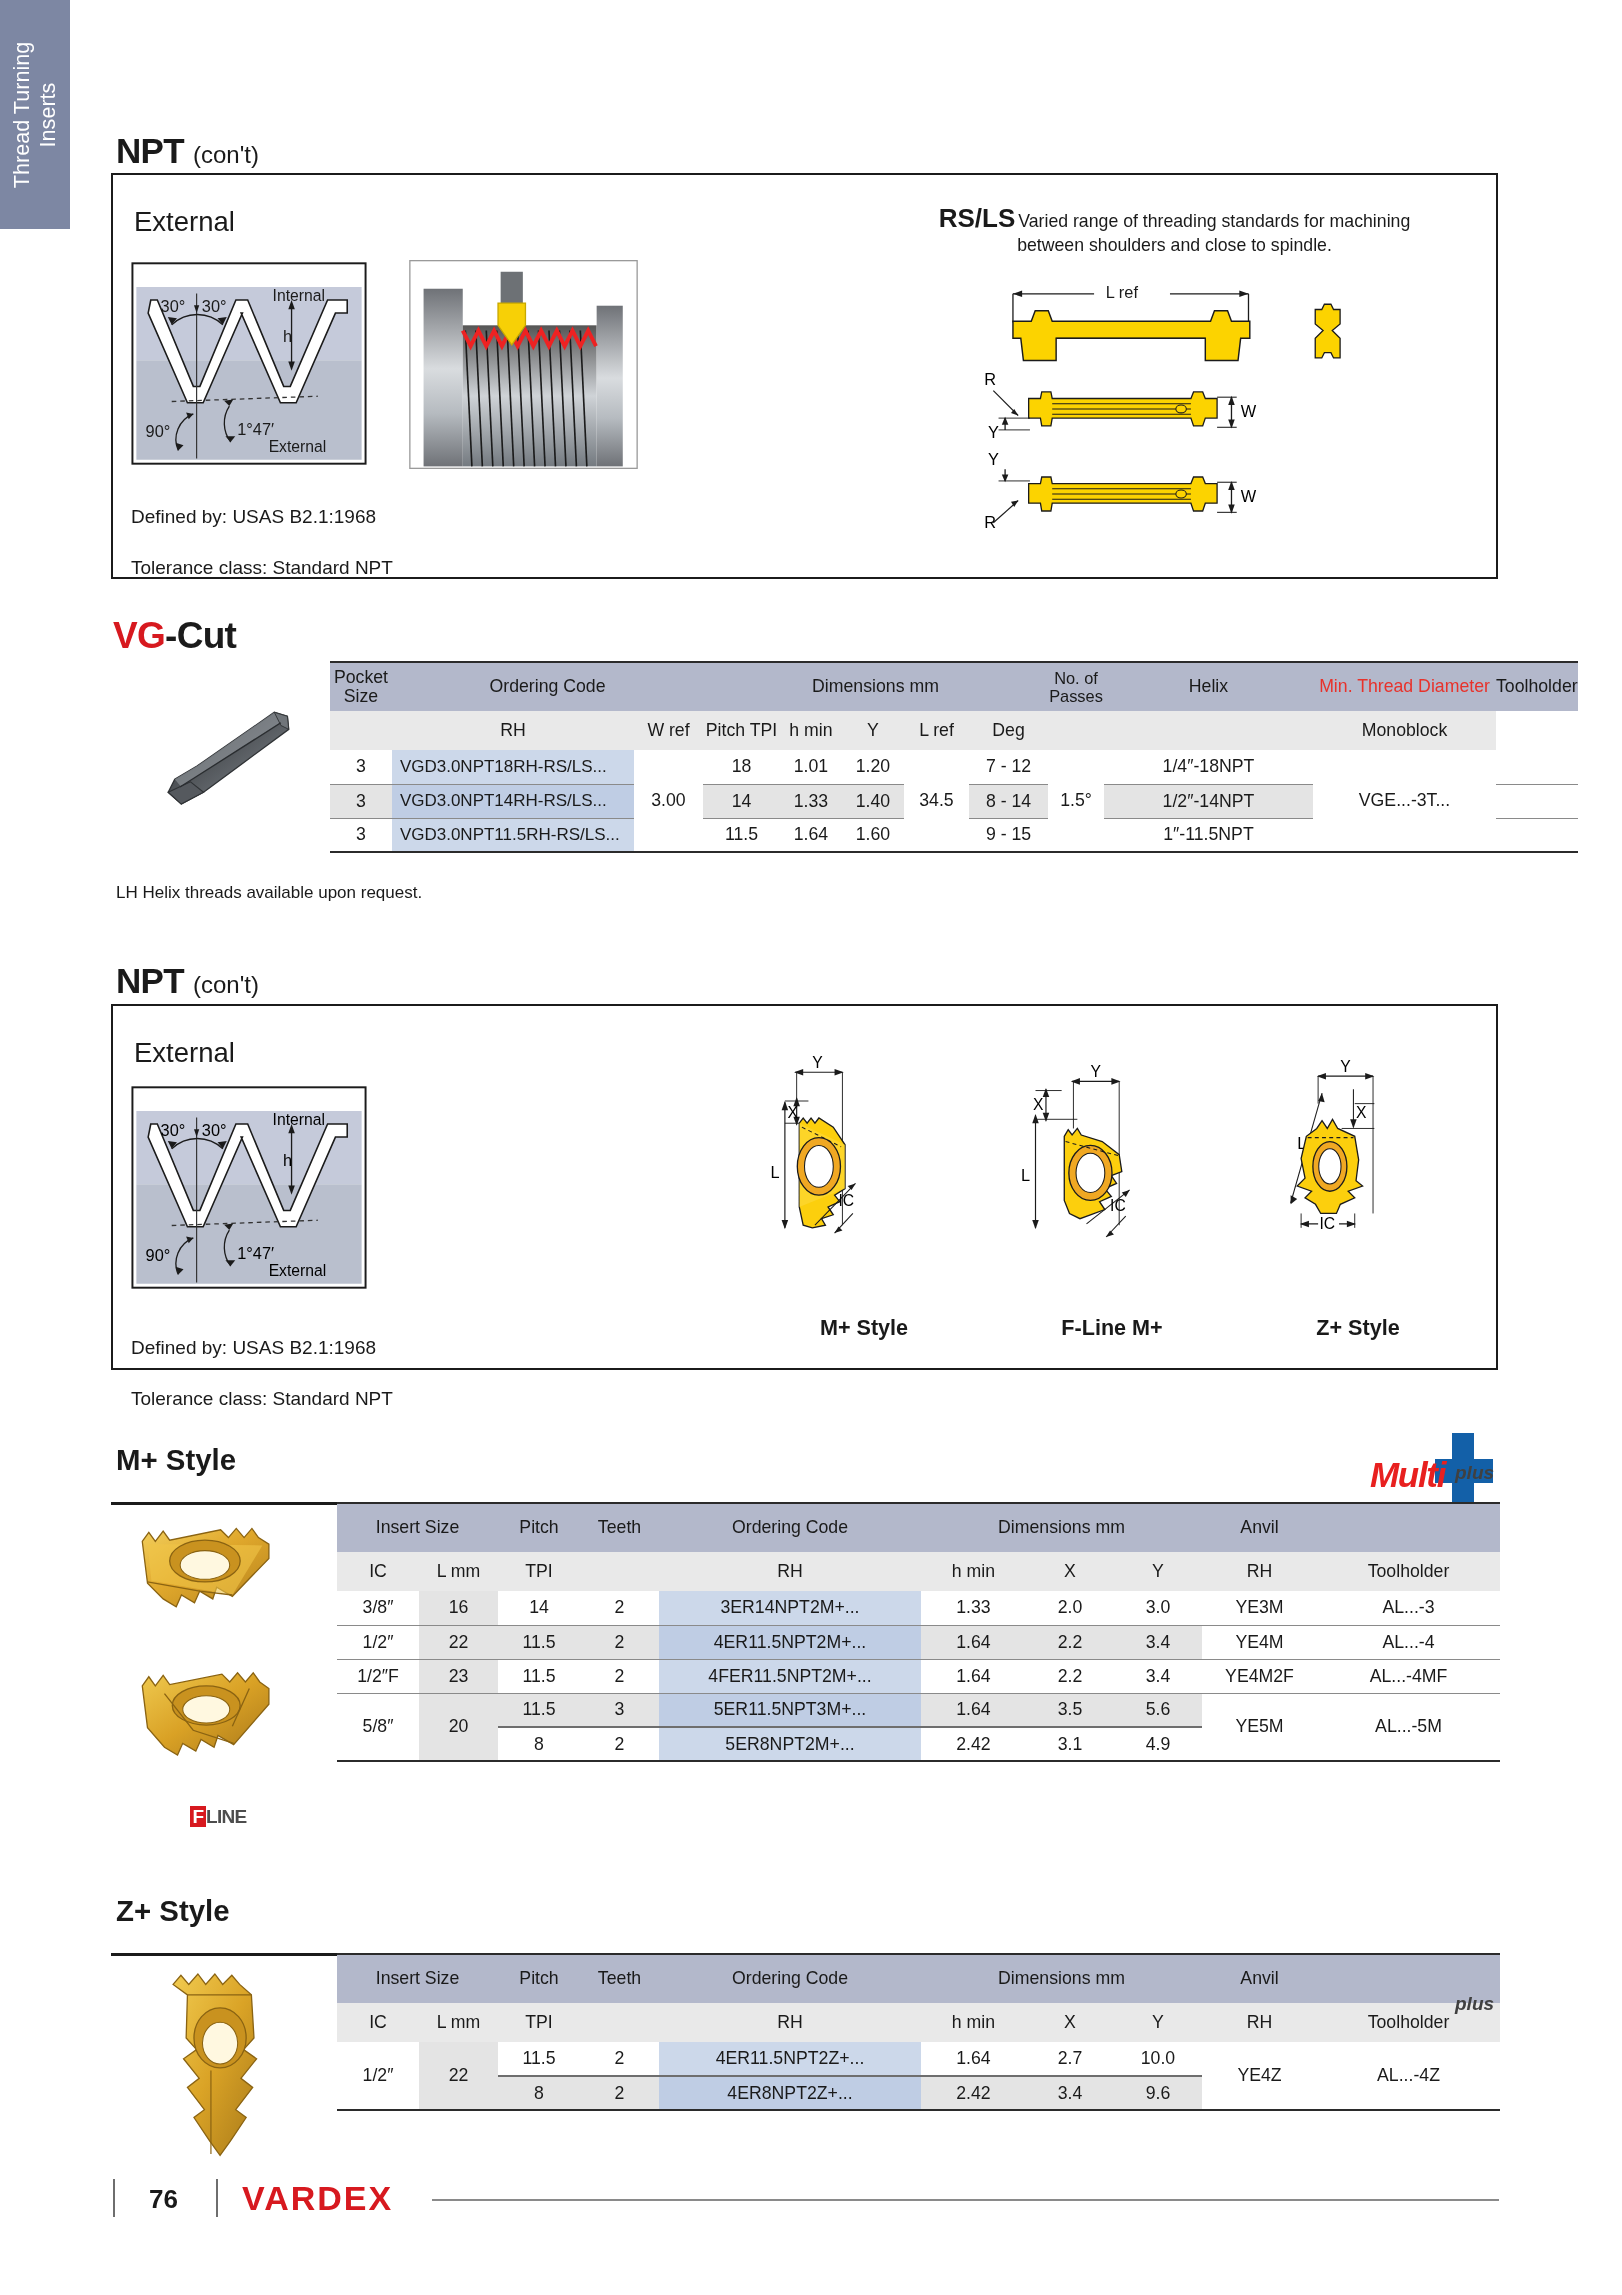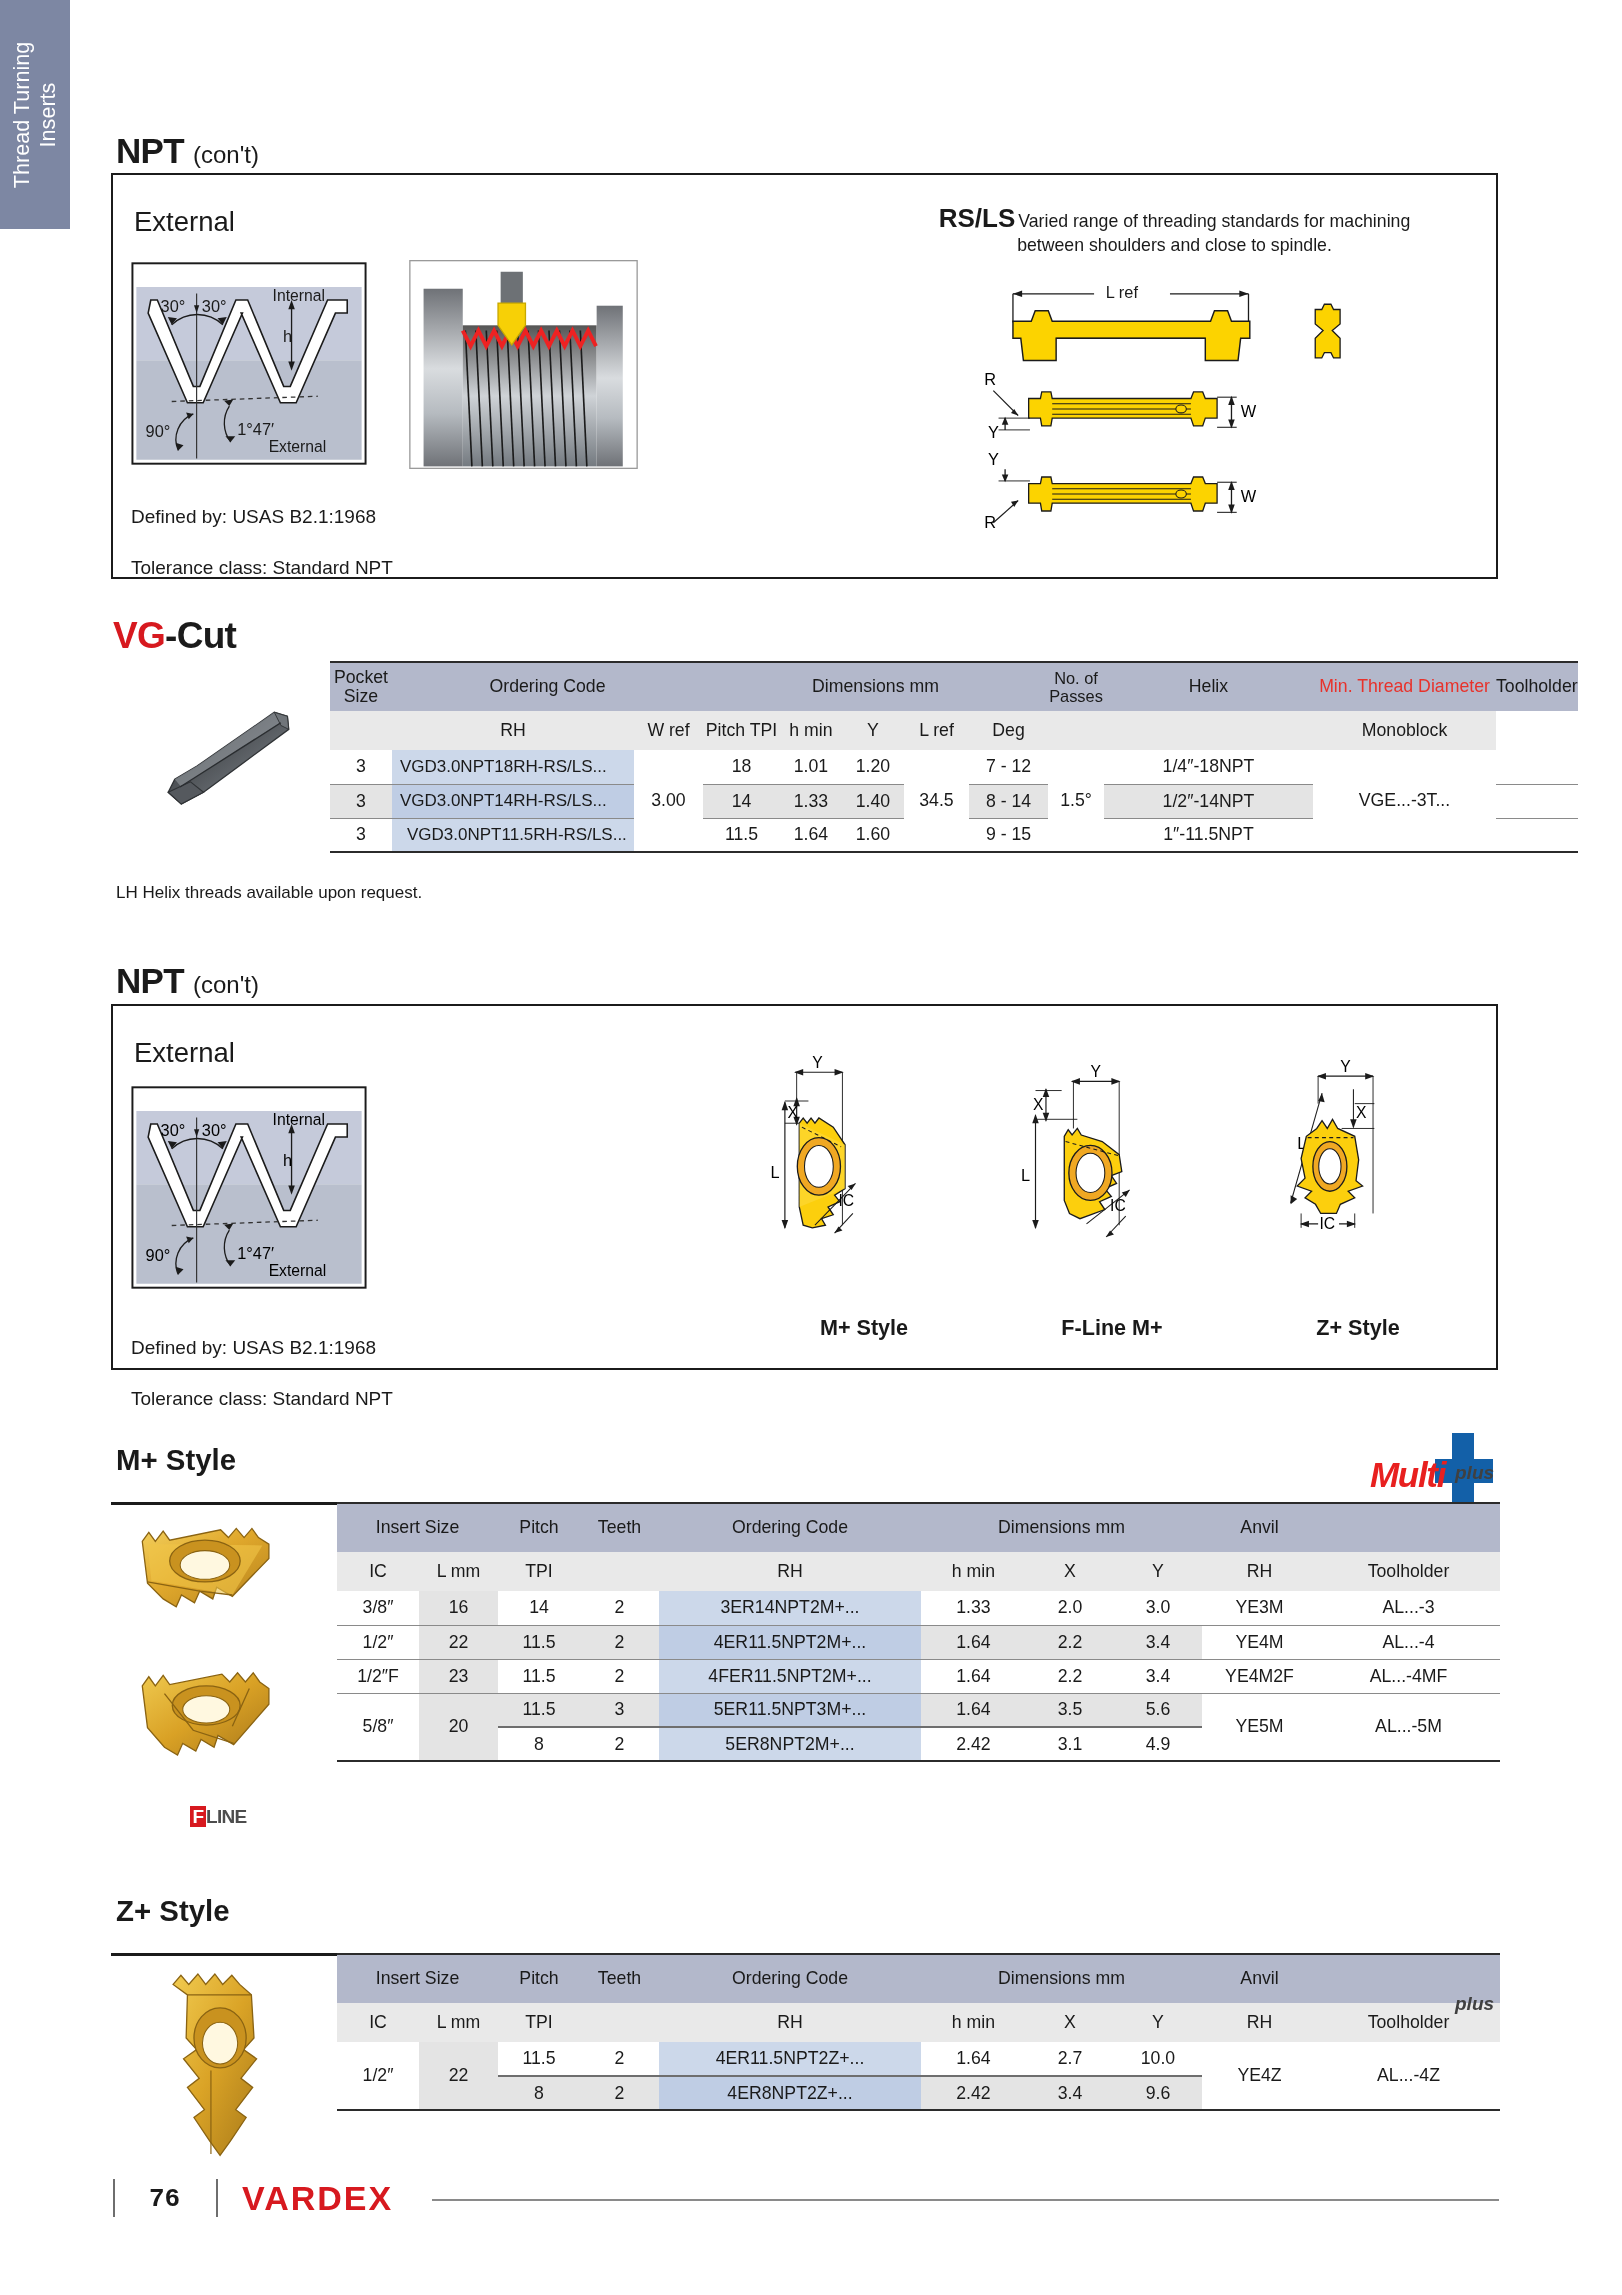--- a/index.html
+++ b/index.html
@@ -79,21 +79,21 @@
   .plus-word {
     position:absolute; left:85px; top:29px; z-index:3;
     font-size:19px; font-weight:bold; font-style:italic; color:#404040;
   }
 
   
   .fline { font-size:19px; font-weight:bold; color:#4d4d4d; letter-spacing:-0.7px; }
   .fline .fbox { background:#d7191f; color:#fff; padding:0 2.6px; }
 
   
-  .pg-num { font-size:26px; font-weight:bold;font-family:Liberation Mono, monospace; }
+  .pg-num { font-size:26px; font-weight:bold; }
   .vbar { width:2px; background:#6e6e6e; }
   .vardex { font-size:34px; font-weight:bold; color:#d7191f; letter-spacing:2px; }
   .caption { font-size:21.6px; font-weight:bold; text-align:center; }
 </style>
 </head>
 <body>
 
 <div class="abs" id="side-tab">
   <div class="vtext">
     <span>Thread Turning</span><br>
@@ -355,21 +355,21 @@
     <td class="shade">3</td>
     <td class="code-cell-d" style="text-align:left;padding-left:7.9px;font-size:17px;">VGD3.0NPT14RH-RS/LS...</td>
     <td class="shade">14</td>
     <td class="shade">1.33</td>
     <td class="shade">1.40</td>
     <td class="shade">8 - 14</td>
     <td class="shade">1/2″-14NPT</td>
   </tr>
   <tr class="body-row tbl-mid tbl-bot">
     <td>3</td>
-    <td class="code-cell" style="text-align:center;padding-left:7.9px;font-size:17px;">VGD3.0NPT11.5RH-RS/LS...</td>
+    <td class="code-cell" style="text-align:left;padding-left:7.9px;font-size:17px;">VGD3.0NPT11.5RH-RS/LS...</td>
     <td>11.5</td>
     <td>1.64</td>
     <td>1.60</td>
     <td>9 - 15</td>
     <td>1″-11.5NPT</td>
   </tr>
 </tbody>
     </table>
 </div>
 

